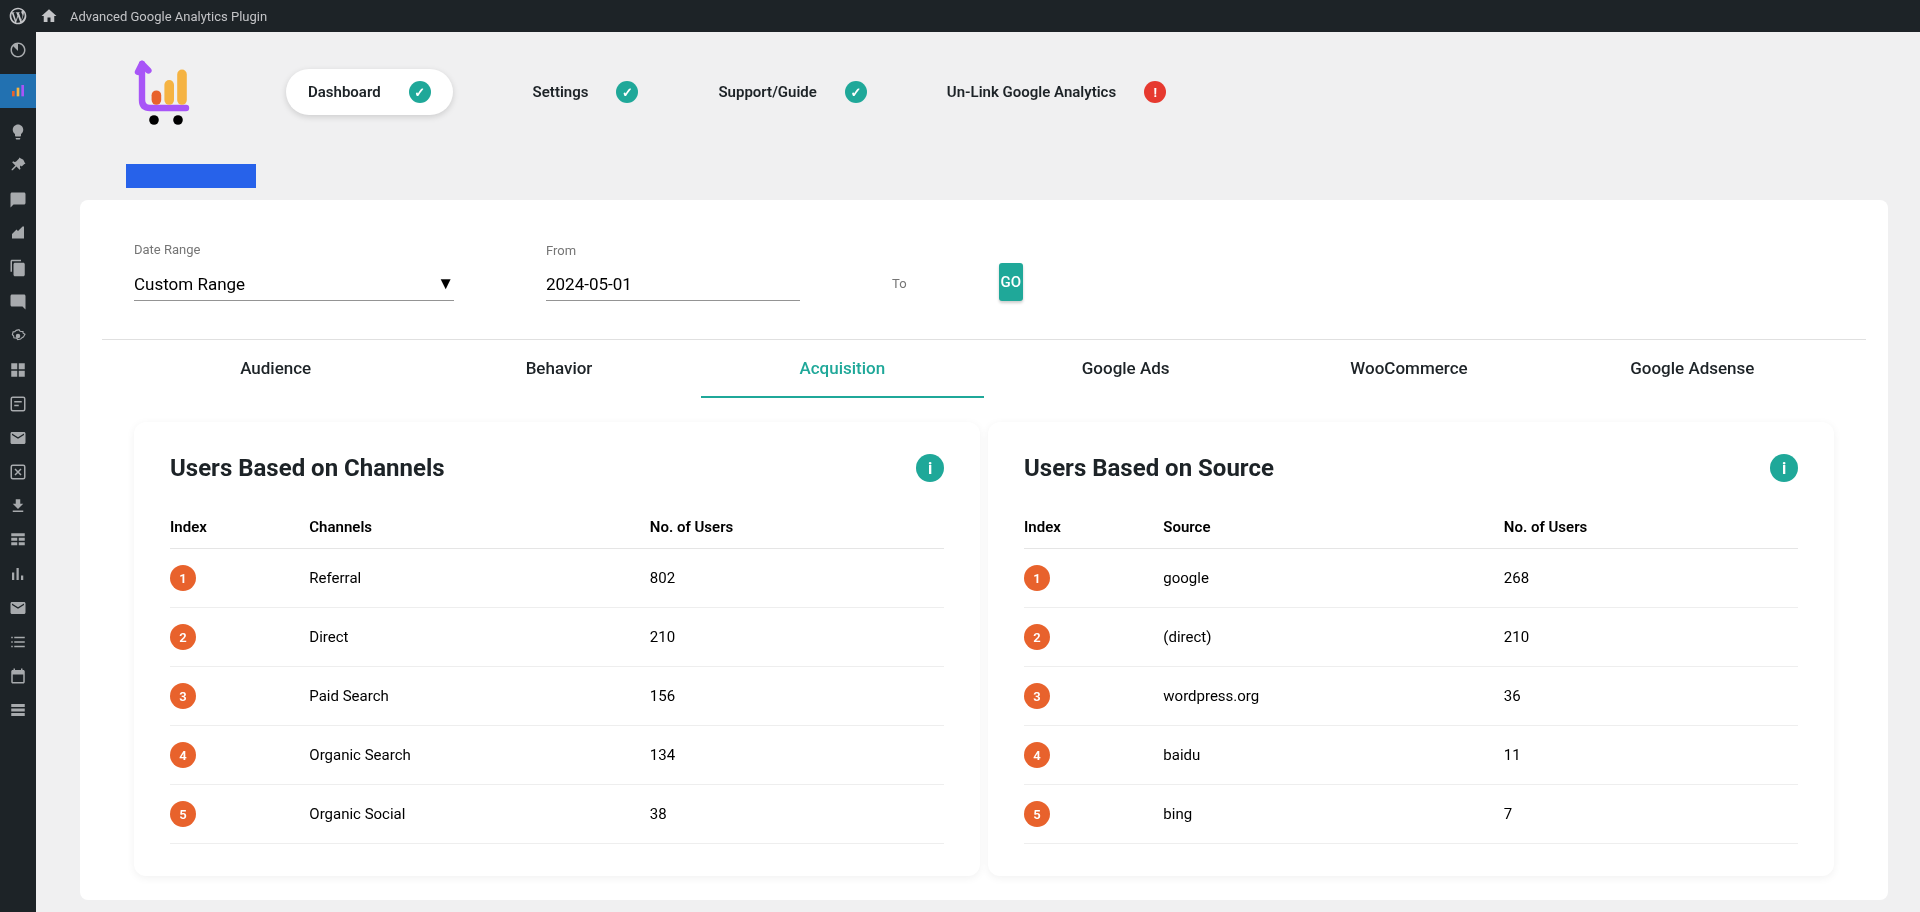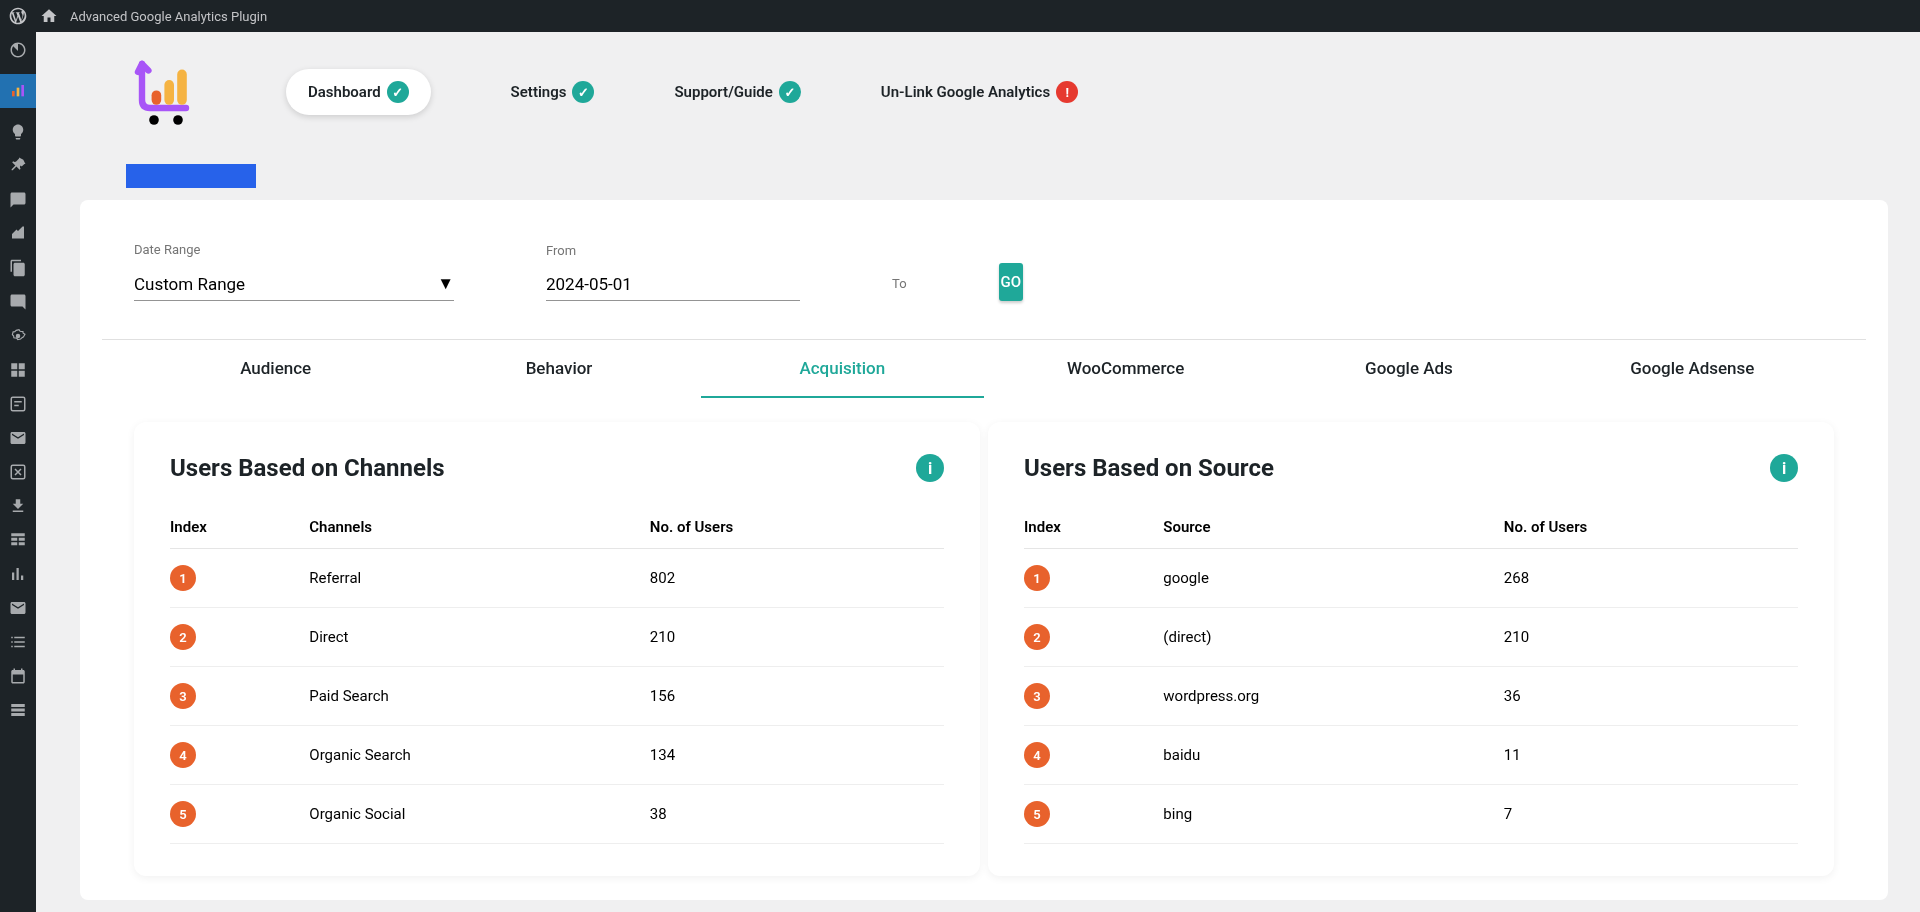--- a/index.html
+++ b/index.html
@@ -16,21 +16,21 @@
 .wp-sidebar .menu-icon.active { background: #2271b1; width: 36px; height: 34px; position: relative; }
 .wp-sidebar .menu-icon.active::after { content: ''; position: absolute; right: -6px; top: 50%; transform: translateY(-50%); border-left: 6px solid #2271b1; border-top: 6px solid transparent; border-bottom: 6px solid transparent; }
 
 
 .main { position: absolute; top: 32px; left: 36px; right: 0; bottom: 0; background: #f0f0f1; overflow: auto; }
 
 
 .header-nav { display: flex; align-items: center; padding: 20px 40px 20px 90px; gap: 80px; }
 .logo-box { display: flex; align-items: center; justify-content: center; }
 .logo-box svg { width: 80px; height: 80px; }
-.nav-item { display: flex; align-items: center; gap: 6px; cursor: pointer; font-weight: 600; color: #1d2327; font-size: 15px; }
+.nav-item { display: flex; align-items: center; gap: 28px; cursor: pointer; font-weight: 600; color: #1d2327; font-size: 15px; }
 .nav-item.active { background: #fff; padding: 12px 22px; border-radius: 30px; box-shadow: 0 2px 6px rgba(0,0,0,0.15); }
 .check-badge { width: 22px; height: 22px; border-radius: 50%; background: #1fa899; display: flex; align-items: center; justify-content: center; color: #fff; font-size: 13px; font-weight: bold; }
 .alert-badge { width: 22px; height: 22px; border-radius: 50%; background: #e6392f; display: flex; align-items: center; justify-content: center; color: #fff; font-size: 13px; font-weight: bold; }
 
 .blue-bar { position: absolute; top: 132px; left: 90px; width: 130px; height: 24px; background: #2762ea; }
 
 
 .content-card { margin: 48px 32px 24px 44px; background: #fff; border-radius: 8px; padding: 42px 54px 0 54px; }
 
 
@@ -249,22 +249,22 @@
       </div>
       <button class="go-btn">GO</button>
     </div>
 
     <hr class="divider">
 
     <div class="tabs">
       <div class="tab">Audience</div>
       <div class="tab">Behavior</div>
       <div class="tab active">Acquisition</div>
+      <div class="tab">Google Ads</div>
       <div class="tab">WooCommerce</div>
-      <div class="tab">Google Ads</div>
       <div class="tab">Google Adsense</div>
     </div>
 
     <div class="cards-row">
 
       <div class="data-card">
         <div class="card-header">
           <h2 class="card-title">Users Based on Channels</h2>
           <span class="info-badge">i</span>
         </div>

